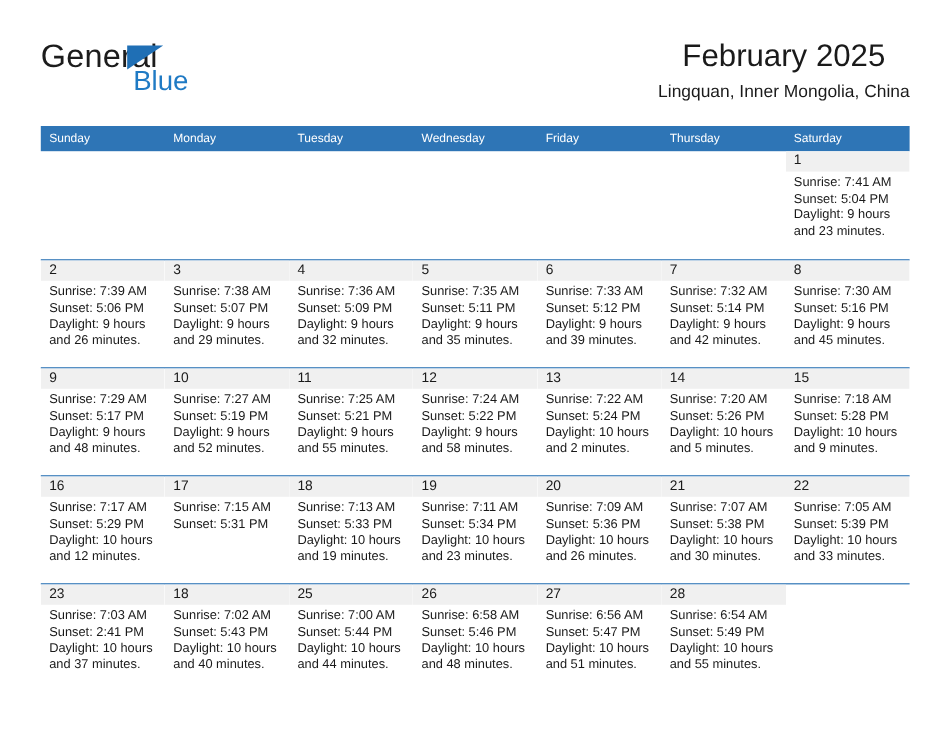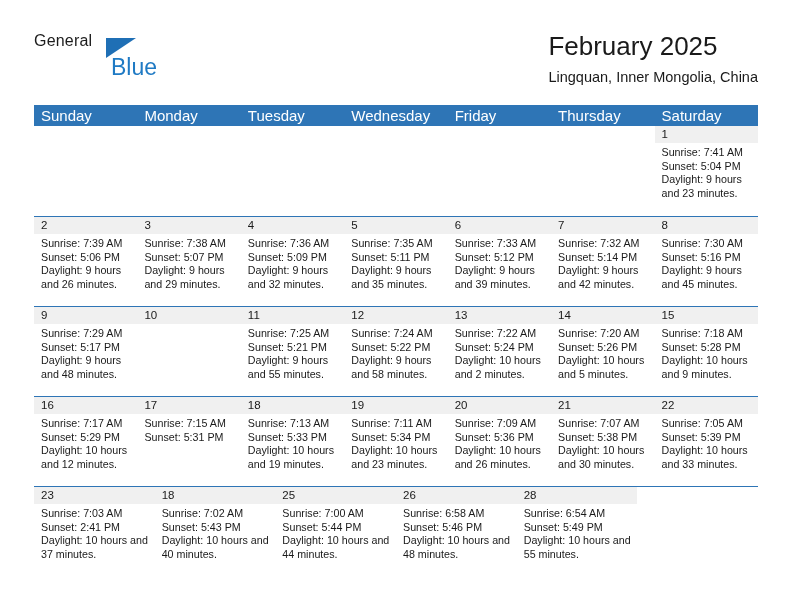--- a/index.html
+++ b/index.html
@@ -33,21 +33,21 @@
     position: absolute;
     left: 0;
     top: 0;
     width: 230px;
     height: 60px;
   }
   .brand-general {
     position: absolute;
     left: 0;
     top: 2px;
-    font-size: 16px;
+    font-size: 27px;
     letter-spacing: .2px;
     color: #1c1c1c;
     font-family: "Liberation Sans", sans-serif;
   }
   .brand-tri {
     position: absolute;
     left: 72px;
     top: 8px;
     width: 0;
     height: 0;
@@ -60,21 +60,21 @@
     top: 24px;
     font-size: 23px;
     color: #1f7ac4;
     font-family: "Liberation Sans", sans-serif;
     margin-left: 18px;
   }
   .title-wrap {
     position: absolute;
     right: 0;
     top: 0;
-    text-align: left;
+    text-align: center;
   }
   .cal-title {
     font-size: 26px;
     color: #1a1a1a;
     line-height: 32px;
     white-space: nowrap;
   }
   .cal-sub {
     margin-top: 6px;
     font-size: 14.5px;
@@ -91,21 +91,21 @@
     width: 724px;
   }
   .dow-row {
     display: flex;
     background: #2e75b6;
     height: 21px;
   }
   .dow {
     flex: 1 1 0;
     color: #ffffff;
-    font-size: 15px;
+    font-size: 10px;
     line-height: 21px;
     padding-left: 7px;
     box-sizing: border-box;
     white-space: nowrap;
   }
   .week {
     display: flex;
     height: 90px;
     border-top: 1.5px solid #2e75b6;
     box-sizing: border-box;
@@ -278,20 +278,25 @@
             <div class="info">
               <div>Sunrise: 7:29 AM</div>
               <div>Sunset: 5:17 PM</div>
               <div class="wrapline">Daylight: 9 hours and 48 minutes.</div>
             </div>
           </div>
           <div class="cell">
             <div class="daynum-band">
               <div class="daynum">10</div>
             </div>
+            <div class="info">
+              <div>Sunrise: 7:27 AM</div>
+              <div>Sunset: 5:19 PM</div>
+              <div class="wrapline">Daylight: 9 hours and 52 minutes.</div>
+            </div>
           </div>
           <div class="cell">
             <div class="daynum-band">
               <div class="daynum">11</div>
             </div>
             <div class="info">
               <div>Sunrise: 7:25 AM</div>
               <div>Sunset: 5:21 PM</div>
               <div class="wrapline">Daylight: 9 hours and 55 minutes.</div>
             </div>
@@ -444,20 +449,30 @@
               <div class="daynum">26</div>
             </div>
             <div class="info">
               <div>Sunrise: 6:58 AM</div>
               <div>Sunset: 5:46 PM</div>
               <div class="wrapline">Daylight: 10 hours and 48 minutes.</div>
             </div>
           </div>
           <div class="cell">
             <div class="daynum-band">
+              <div class="daynum">27</div>
+            </div>
+            <div class="info">
+              <div>Sunrise: 6:56 AM</div>
+              <div>Sunset: 5:47 PM</div>
+              <div class="wrapline">Daylight: 10 hours and 51 minutes.</div>
+            </div>
+          </div>
+          <div class="cell">
+            <div class="daynum-band">
               <div class="daynum">28</div>
             </div>
             <div class="info">
               <div>Sunrise: 6:54 AM</div>
               <div>Sunset: 5:49 PM</div>
               <div class="wrapline">Daylight: 10 hours and 55 minutes.</div>
             </div>
           </div>
           <div class="cell empty">
             <div class="daynum-band"></div>

